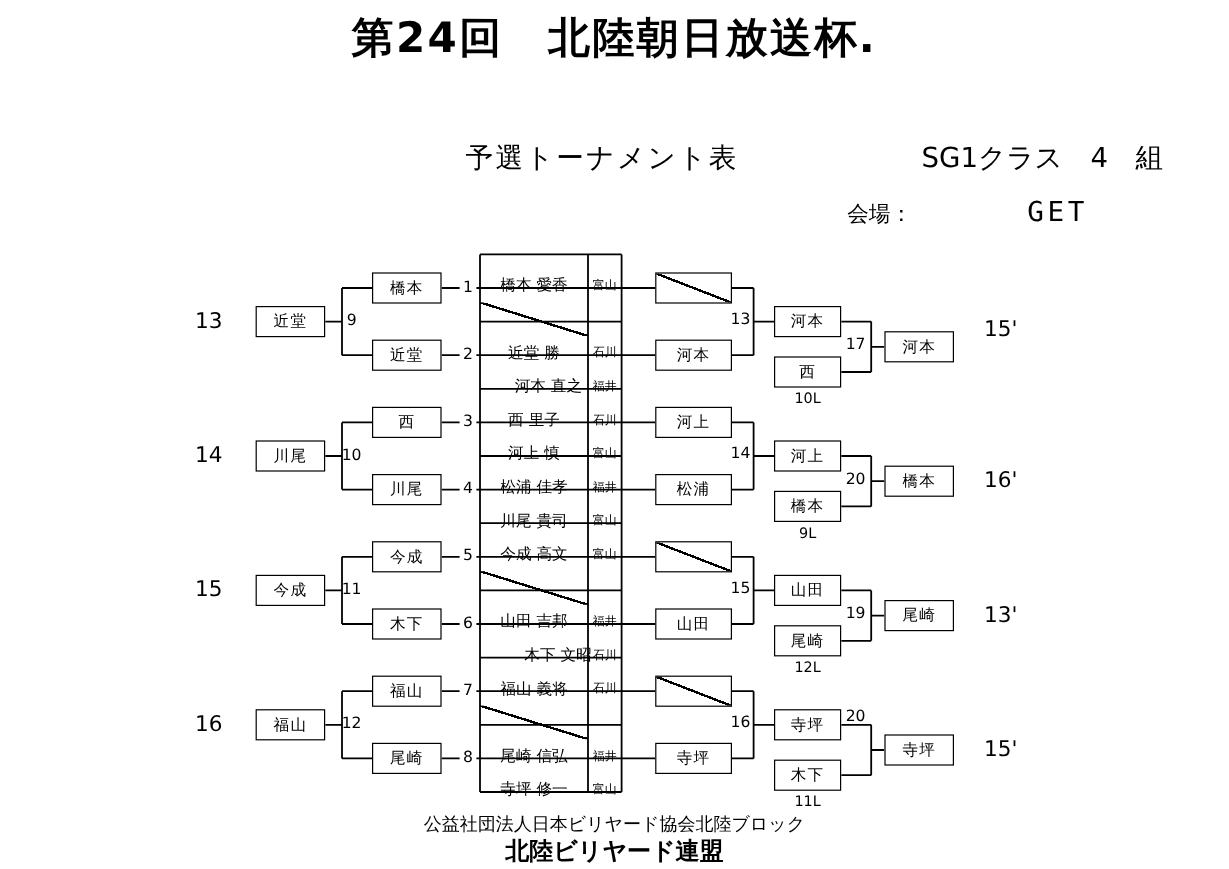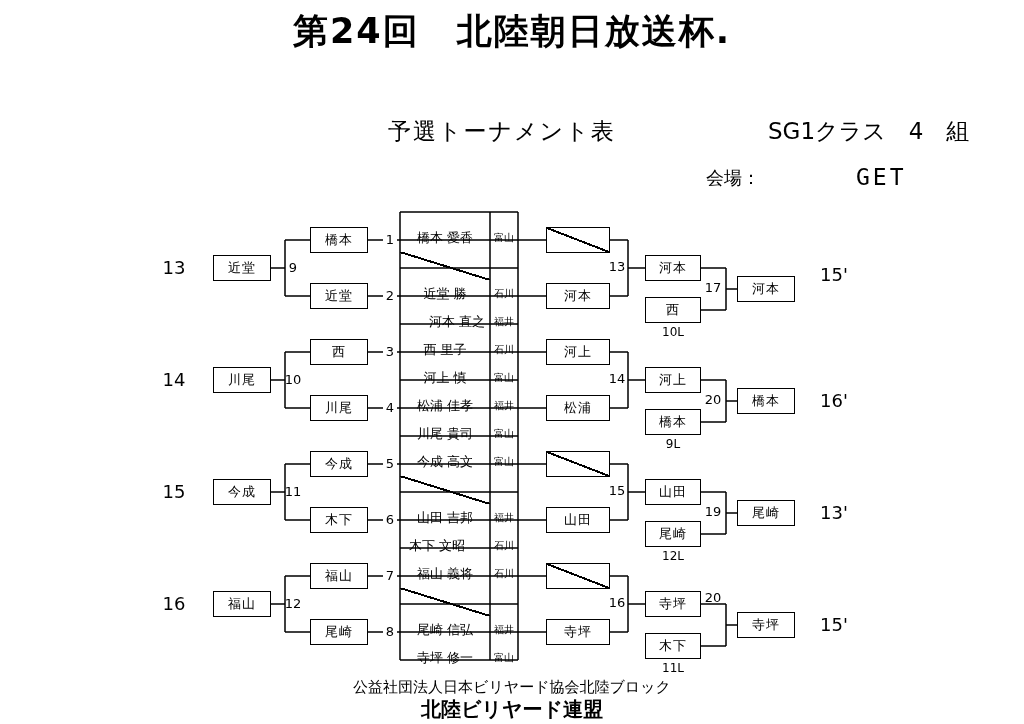--- a/index.html
+++ b/index.html
@@ -111,21 +111,21 @@
 <div class="tcell name" style="left:400px;top:380px">松浦 佳孝</div>
 <div class="tcell pref" style="left:490px;top:380px">福井</div>
 <div class="tcell name" style="left:400px;top:408px">川尾 貴司</div>
 <div class="tcell pref" style="left:490px;top:408px">富山</div>
 <div class="tcell name" style="left:400px;top:436px">今成 高文</div>
 <div class="tcell pref" style="left:490px;top:436px">富山</div>
 <div class="tcell name slash" style="left:400px;top:464px"></div>
 <div class="tcell pref" style="left:490px;top:464px"></div>
 <div class="tcell name" style="left:400px;top:492px">山田 吉邦</div>
 <div class="tcell pref" style="left:490px;top:492px">福井</div>
-<div class="tcell name" style="left:392px;top:520px">木下 文昭</div>
+<div class="tcell name" style="left:420px;top:520px">木下 文昭</div>
 <div class="tcell pref" style="left:490px;top:520px">石川</div>
 <div class="tcell name" style="left:400px;top:548px">福山 義将</div>
 <div class="tcell pref" style="left:490px;top:548px">石川</div>
 <div class="tcell name slash" style="left:400px;top:576px"></div>
 <div class="tcell pref" style="left:490px;top:576px"></div>
 <div class="tcell name" style="left:400px;top:604px">尾崎 信弘</div>
 <div class="tcell pref" style="left:490px;top:604px">福井</div>
 <div class="tcell name" style="left:400px;top:632px">寺坪 修一</div>
 <div class="tcell pref" style="left:490px;top:632px">富山</div>
 

